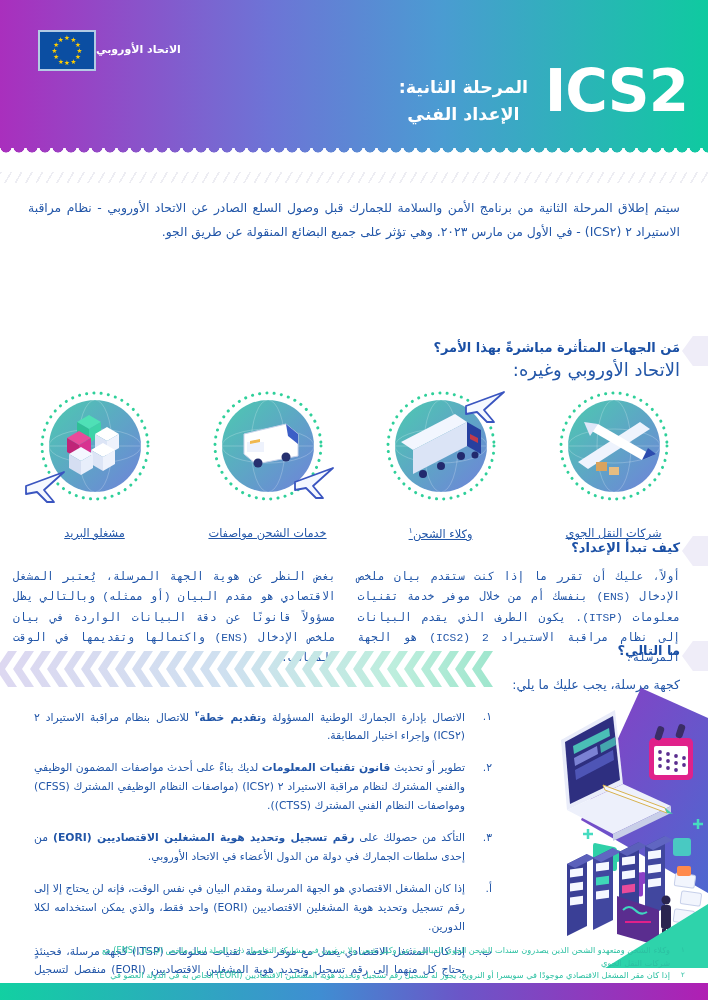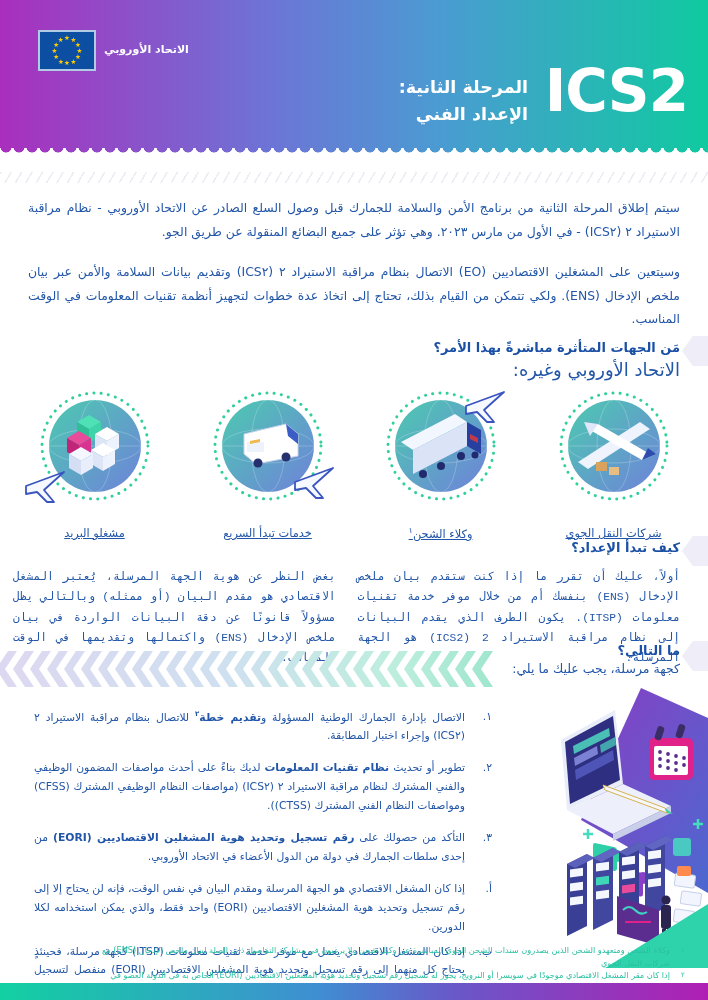--- a/index.html
+++ b/index.html
@@ -18,30 +18,30 @@
   .header::after { 
     content:""; position:absolute; left:0; right:0; bottom:-1px; height:11px;
     background-image:radial-gradient(circle at 6px -1px, rgba(0,0,0,0) 5.2px, #ffffff 5.8px);
     background-size:13px 11px; background-repeat:repeat-x;
   }
   .eu-flag {
     position:absolute; top:30px; left:38px; width:58px; height:41px;
     background:#0b4ea2; border:2px solid rgba(235,245,250,.75);
   }
   .eu-label {
-    position:absolute; top:43px; left:104px;
+    position:absolute; top:43px; left:96px;
     color:#ffffff; font-size:11px; font-weight:bold; direction:rtl;
   }
   .logo-ics2 {
     position:absolute; top:62px; right:20px;
     color:#ffffff; font-size:58px; font-weight:bold; letter-spacing:-1px; line-height:1;
     direction:ltr;
   }
   .phase {
-    position:absolute; top:74px; right:180px; text-align:right;
+    position:absolute; top:74px; right:180px; text-align:center;
     color:#ffffff; font-size:17.5px; font-weight:bold; line-height:1.55;
   }
   .wave-strip {
     position:absolute; top:172px; left:0; right:0; height:11px; opacity:.65;
     background:repeating-linear-gradient(120deg,#e3e3ec 0 1.6px, transparent 1.6px 9px);
   }
 
   
   .blue { color:#2256a8; }
   .h-blue { color:#1b50a5; font-weight:bold; }
@@ -76,21 +76,21 @@
   .how-cols { display:flex; gap:22px; margin-top:12px; }
   .how-cols .col {
     flex:1; color:#2256a8; font-size:11.3px; line-height:1.8;
     text-align:justify; text-align-last:right;font-family:Liberation Mono, monospace;
   }
 
   
   .chev-band { position:absolute; top:650px; left:0; width:494px; height:38px; }
   .next-head { position:absolute; top:643px; right:28px; }
   .next-head .title { font-size:13px; }
-  .next-head .sub { font-size:12.5px; color:#2256a8; margin-top:3px; }
+  .next-head .sub { font-size:12.5px; color:#2256a8; margin-top:19px; }
 
   
   .steps { position:absolute; top:708px; right:216px; left:34px; }
   .step { display:flex; gap:9px; margin-bottom:13px; }
   .step .num { flex:0 0 18px; color:#2256a8; font-size:10.8px; line-height:1.75; text-align:right; }
   .step .txt {
     flex:1; color:#2256a8; font-size:10.8px; line-height:1.75;
     text-align:justify; text-align-last:right;
   }
   .step.sub-item { margin-bottom:6px; }
@@ -138,21 +138,20 @@
     <div class="logo-ics2">ICS2</div>
     <div class="phase">
       <div>المرحلة الثانية:</div>
       <div>الإعداد الفني</div>
     </div>
   </div>
   <div class="wave-strip"></div>
 
   <div class="intro">
     <p>سيتم إطلاق المرحلة الثانية من برنامج الأمن والسلامة للجمارك قبل وصول السلع الصادر عن الاتحاد الأوروبي - نظام مراقبة الاستيراد ٢ (ICS٢) - في الأول من مارس ٢٠٢٣. وهي تؤثر على جميع البضائع المنقولة عن طريق الجو.</p>
-    <p>وسيتعين على المشغلين الاقتصاديين (EO) الاتصال بنظام مراقبة الاستيراد ٢ (ICS٢) وتقديم بيانات السلامة والأمن عبر بيان ملخص الإدخال (ENS). ولكي تتمكن من القيام بذلك، تحتاج إلى اتخاذ عدة خطوات لتجهيز أنظمة تقنيات المعلومات في الوقت المناسب.</p>
   </div>
 
   <div class="deco-pent" style="top:336px;"></div>
   <div class="affected-head">
     <div class="title h-blue">مَن الجهات المتأثرة مباشرةً بهذا الأمر؟</div>
     <div class="sub blue">الاتحاد الأوروبي وغيره:</div>
   </div>
   <div class="affected-row">
       <div class="aff-card">
         <svg width="150" height="122" viewBox="0 0 150 122">
@@ -232,21 +231,21 @@
       <polygon points="18,-22 30,-12 30,-2 20,-10" fill="#3b5ec6"></polygon>
       <rect x="-21" y="-4" width="17" height="10" fill="#eef2fc"></rect>
       <polygon points="-18,-5 -8,-7 -8,-4 -18,-2" fill="#f0b84e"></polygon>
       <circle cx="-10" cy="17" r="4.5" fill="#26306f"></circle>
             <circle cx="18" cy="11" r="4.5" fill="#26306f"></circle>
           </g>
           <g transform="translate(100,78)">
       <path d="M2 16 L40 2 L20 20 L30 32 L23 32 L13 22 L2 24 Z" fill="#f5f8ff" stroke="#3a55c0" stroke-width="1.8" stroke-linejoin="round"></path>
           </g>
         </svg>
-        <span class="lbl">خدمات تبدأ السريع</span>
+        <span class="lbl">خدمات الشحن مواصفات</span>
       </div>
       <div class="aff-card">
         <svg width="150" height="122" viewBox="0 0 150 122">
           <defs>
             <linearGradient id="cg3" x1="0" y1="0" x2="1" y2="1">
             <stop offset="0" stop-color="#4ccab0"></stop>
               <stop offset="1" stop-color="#6f82da"></stop>
           </linearGradient>
           </defs>
           <circle cx="75" cy="58" r="53" fill="none" stroke="#2fd09a" stroke-width="3" stroke-linecap="round" stroke-dasharray="0.1 7.2"></circle>
@@ -347,21 +346,21 @@
     <div class="sub">كجهة مرسلة، يجب عليك ما يلي:</div>
   </div>
 
   <div class="steps" id="steps-list">
       <div class="step">
         <span class="num">١.</span>
         <span class="txt"><span>الاتصال بإدارة الجمارك الوطنية المسؤولة و</span><span class="b">تقديم خطة</span><sup class="s b">٢</sup><span> للاتصال بنظام مراقبة الاستيراد ٢ (ICS٢) وإجراء اختبار المطابقة.</span></span>
       </div>
       <div class="step">
         <span class="num">٢.</span>
-        <span class="txt"><span>تطوير أو تحديث </span><span class="b">نظام تقنيات المعلومات</span><span> لديك بناءً على أحدث مواصفات المضمون الوظيفي والفني المشترك لنظام مراقبة الاستيراد ٢ (ICS٢) (مواصفات النظام الوظيفي المشترك (CFSS) ومواصفات النظام الفني المشترك (CTSS)).</span></span>
+        <span class="txt"><span>تطوير أو تحديث </span><span class="b">قانون تقنيات المعلومات</span><span> لديك بناءً على أحدث مواصفات المضمون الوظيفي والفني المشترك لنظام مراقبة الاستيراد ٢ (ICS٢) (مواصفات النظام الوظيفي المشترك (CFSS) ومواصفات النظام الفني المشترك (CTSS)).</span></span>
       </div>
       <div class="step">
         <span class="num">٣.</span>
         <span class="txt"><span>التأكد من حصولك على </span><span class="b">رقم تسجيل وتحديد هوية المشغلين الاقتصاديين (EORI)</span><span> من إحدى سلطات الجمارك في دولة من الدول الأعضاء في الاتحاد الأوروبي.</span></span>
       </div>
       <div class="step sub-item">
         <span class="num">أ.</span>
         <span class="txt"><span>إذا كان المشغل الاقتصادي هو الجهة المرسلة ومقدم البيان في نفس الوقت، فإنه لن يحتاج إلا إلى رقم تسجيل وتحديد هوية المشغلين الاقتصاديين (EORI) واحد فقط، والذي يمكن استخدامه لكلا الدورين.</span></span>
       </div>
       <div class="step sub-item">

